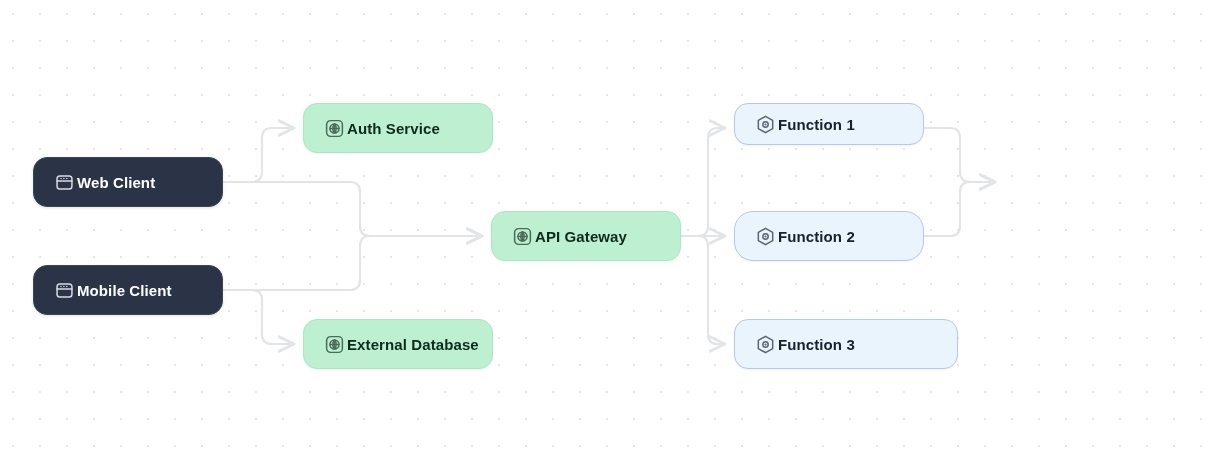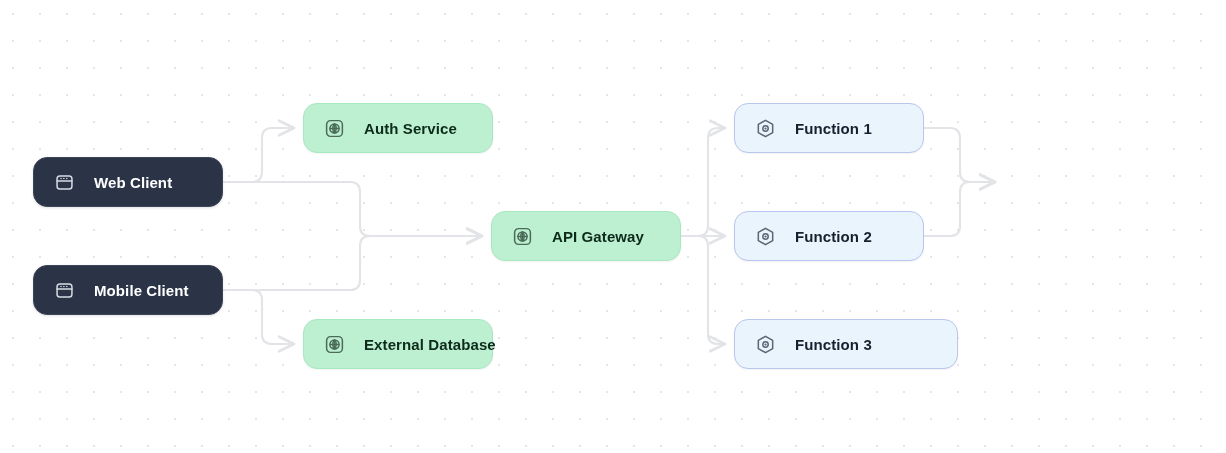--- a/index.html
+++ b/index.html
@@ -29,21 +29,21 @@
     left: 0; top: 0;
     width: 1226px;
     height: 453px;
     pointer-events: none;
   }
 
   .node {
     position: absolute;
     display: flex;
     align-items: center;
-    gap: 19px;
+    gap: 2px;
     padding: 0 20px;
     border-radius: 14px;
     white-space: nowrap;
   }
 
   .node-label {
     font-size: 15px;
     font-weight: 700;
     letter-spacing: 0.1px;
   }
@@ -177,32 +177,32 @@
         <rect x="3" y="3" width="18" height="18" rx="4.5"></rect>
         <circle cx="12" cy="12" r="5.2"></circle>
         <path d="M6.8 12 H17.2"></path>
         <path d="M12 6.8 V17.2"></path>
         <path d="M12 6.8 C9.4 9 9.4 15 12 17.2 C14.6 15 14.6 9 12 6.8 Z"></path>
       </svg>
     </span>
     <span class="node-label">External Database</span>
   </div>
 
-  <div class="node fn" style="left:734px; top:103px; width:190px; height:50px;">
+  <div class="node fn" style="left:734px; top:103px; width:190px; height:42px;">
     <span class="icon-wrap">
       <svg viewBox="0 0 24 24" fill="none" stroke="currentColor" stroke-width="1.7" stroke-linecap="round" stroke-linejoin="round">
         <path d="M12 2.6 L20.2 7.3 V16.7 L12 21.4 L3.8 16.7 V7.3 Z"></path>
         <circle cx="12" cy="12" r="3.1"></circle>
         <circle cx="12" cy="12" r="1.25" fill="currentColor" stroke="none"></circle>
       </svg>
     </span>
     <span class="node-label">Function 1</span>
   </div>
 
-  <div class="node fn" style="left:734px; top:211px; width:190px; height:50px;">
+  <div class="node fn" style="left:734px; top:211px; width:190px; height:50px;border-radius:19px;">
     <span class="icon-wrap">
       <svg viewBox="0 0 24 24" fill="none" stroke="currentColor" stroke-width="1.7" stroke-linecap="round" stroke-linejoin="round">
         <path d="M12 2.6 L20.2 7.3 V16.7 L12 21.4 L3.8 16.7 V7.3 Z"></path>
         <circle cx="12" cy="12" r="3.1"></circle>
         <circle cx="12" cy="12" r="1.25" fill="currentColor" stroke="none"></circle>
       </svg>
     </span>
     <span class="node-label">Function 2</span>
   </div>
 

